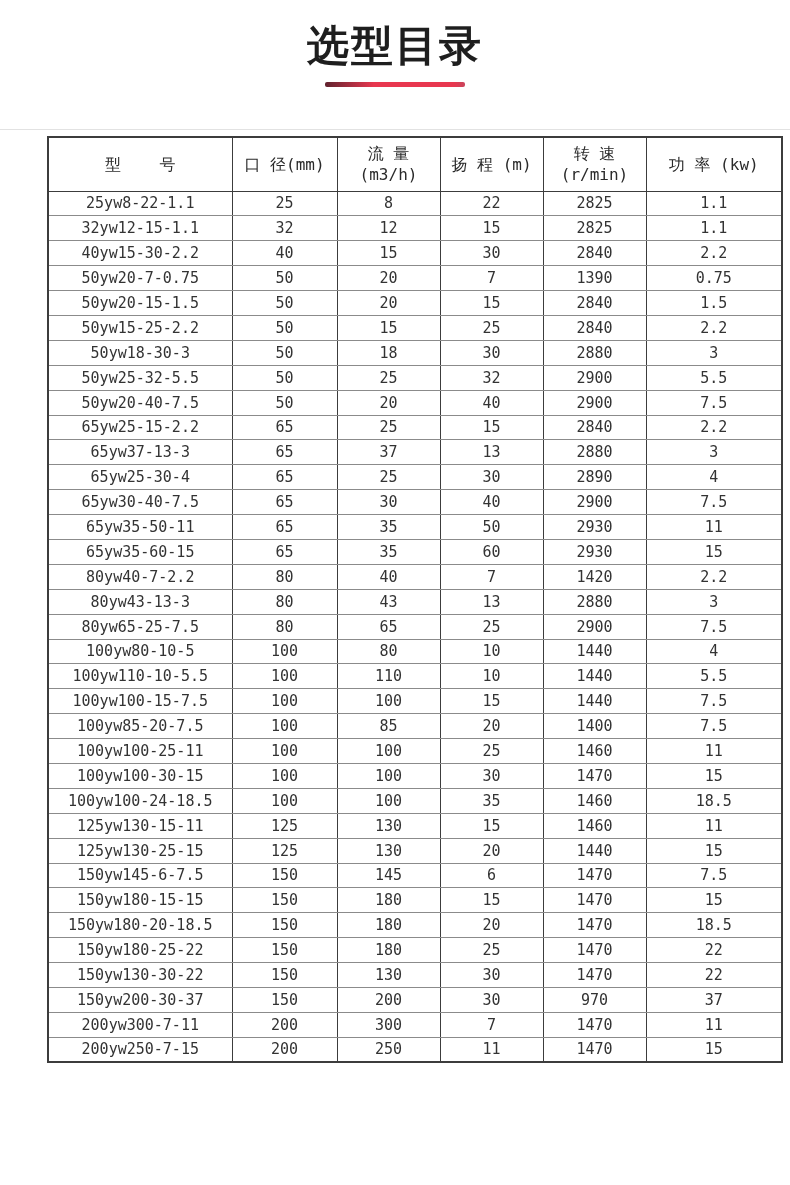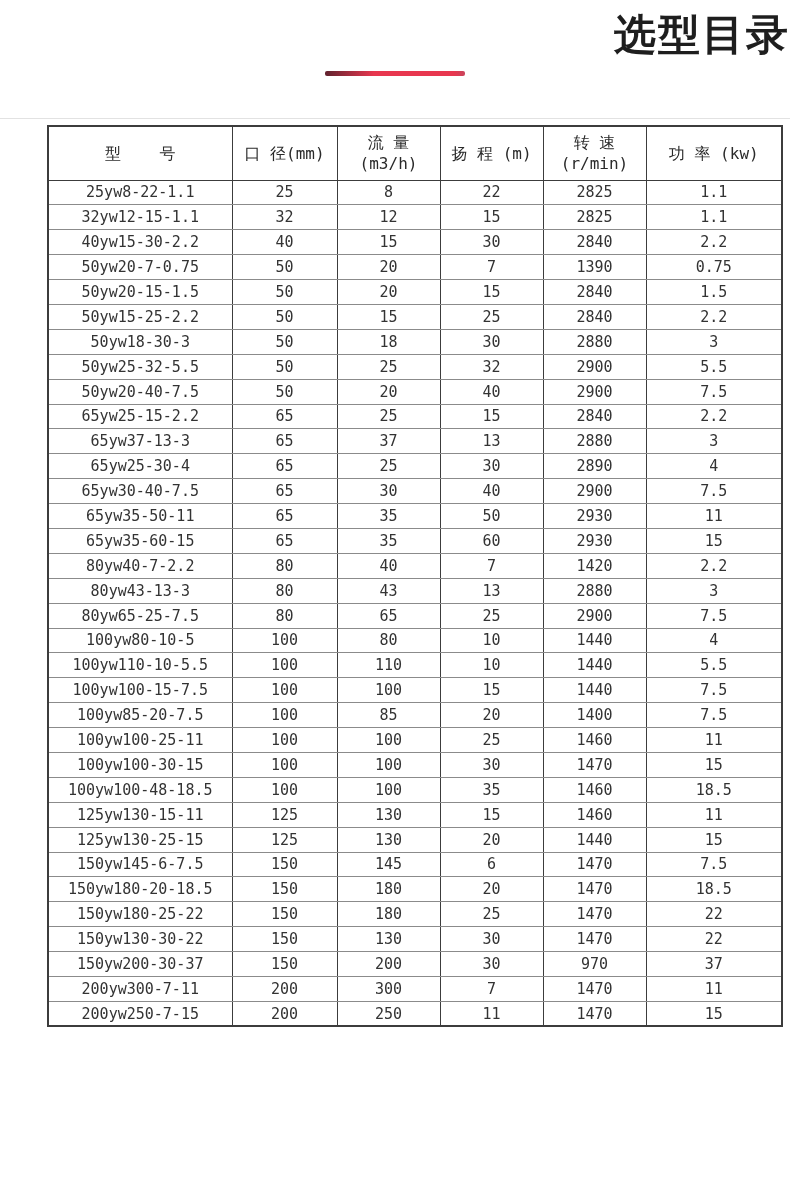--- a/index.html
+++ b/index.html
@@ -7,22 +7,22 @@
   .page {
     position: relative;
     width: 790px;
     height: 1185px;
     margin: 0 auto;
     background: #ffffff;
     overflow: hidden;
     font-family: "Liberation Sans", sans-serif;
   }
   .page-title {
-    padding-top: 9px;
-    text-align: right;
+    padding-top: 20px;
+    text-align: center;
     font-size: 42px;
     line-height: 52px;
     font-weight: bold;
     color: #1e1e1e;
     letter-spacing: 2px;
     font-family: "Liberation Sans", sans-serif;
   }
   .title-underline {
     width: 140px;
     height: 5px;
@@ -289,21 +289,21 @@
         </tr>
         <tr>
           <td>100yw100-30-15</td>
           <td>100</td>
           <td>100</td>
           <td>30</td>
           <td>1470</td>
           <td>15</td>
         </tr>
         <tr>
-          <td>100yw100-48-18.5</td>
+          <td>100yw100-24-18.5</td>
           <td>100</td>
           <td>100</td>
           <td>35</td>
           <td>1460</td>
           <td>18.5</td>
         </tr>
         <tr>
           <td>125yw130-15-11</td>
           <td>125</td>
           <td>130</td>
@@ -319,20 +319,28 @@
           <td>1440</td>
           <td>15</td>
         </tr>
         <tr>
           <td>150yw145-6-7.5</td>
           <td>150</td>
           <td>145</td>
           <td>6</td>
           <td>1470</td>
           <td>7.5</td>
+        </tr>
+        <tr>
+          <td>150yw180-15-15</td>
+          <td>150</td>
+          <td>180</td>
+          <td>15</td>
+          <td>1470</td>
+          <td>15</td>
         </tr>
         <tr>
           <td>150yw180-20-18.5</td>
           <td>150</td>
           <td>180</td>
           <td>20</td>
           <td>1470</td>
           <td>18.5</td>
         </tr>
         <tr>

